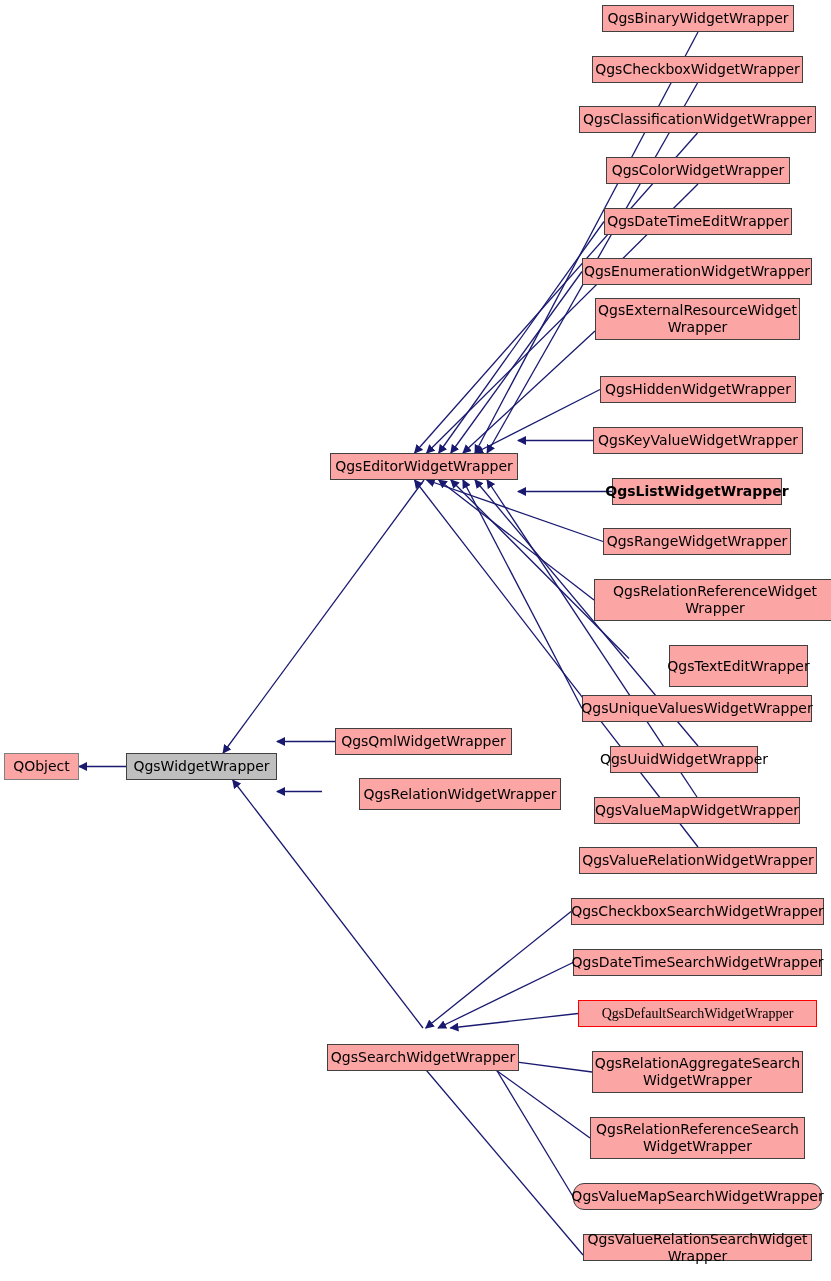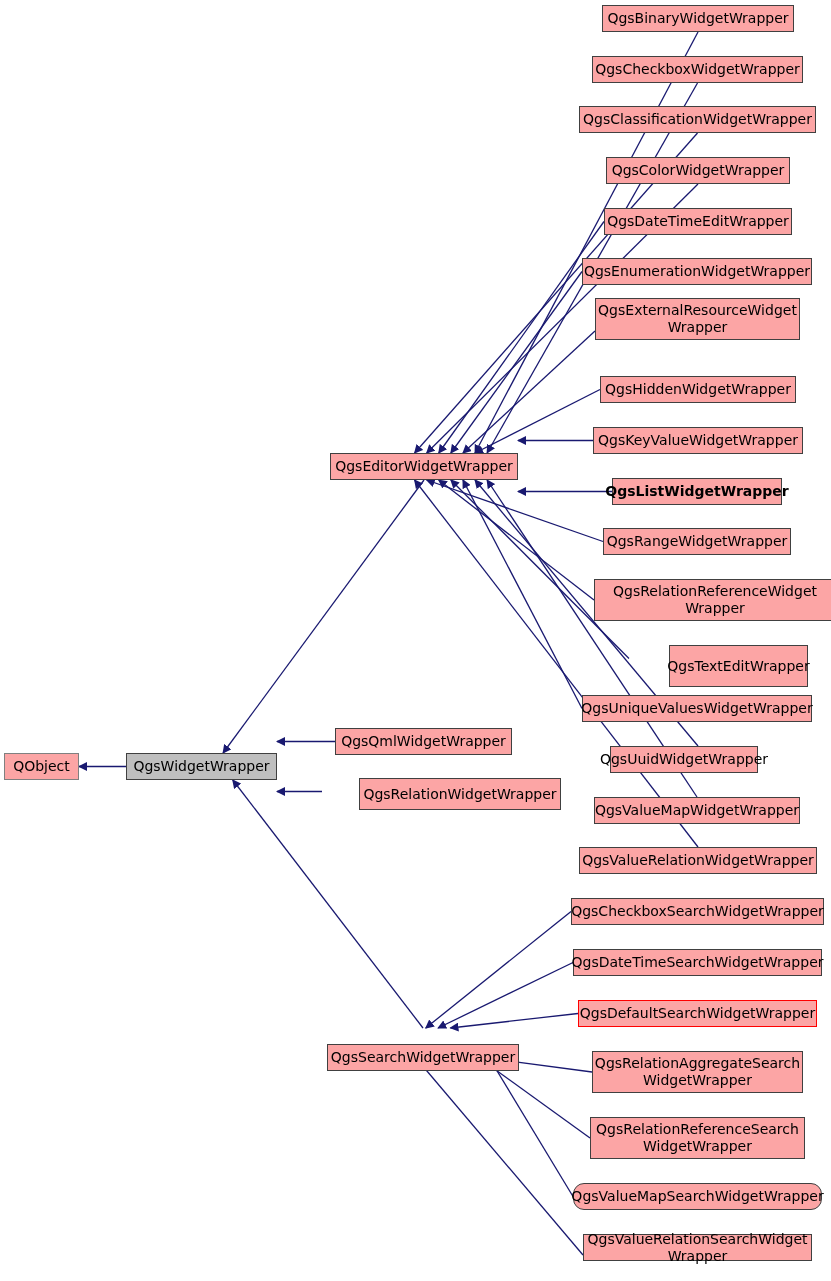--- a/index.html
+++ b/index.html
@@ -42,20 +42,21 @@
   }
   .node.root {
     background: #bfbfbf;
     border: 1px solid #404040;
   }
   .node.plain {
     border: 1px solid #808080;
   }
   .node.highlight {
     border: 1px solid #ff0000;
+    font-family: Liberation Serif, serif;
   }
 </style>
 </head>
 <body>
 
 <div id="diagram">
   <svg id="edges" viewBox="0 0 831 1281" width="831" height="1281" xmlns="http://www.w3.org/2000/svg">
       <defs>
         <marker id="arrow" markerWidth="9" markerHeight="9" refX="8" refY="4.5" orient="auto" markerUnits="userSpaceOnUse">
           <path d="M0,0 L9,4.5 L0,9 z" fill="#191970"></path>

